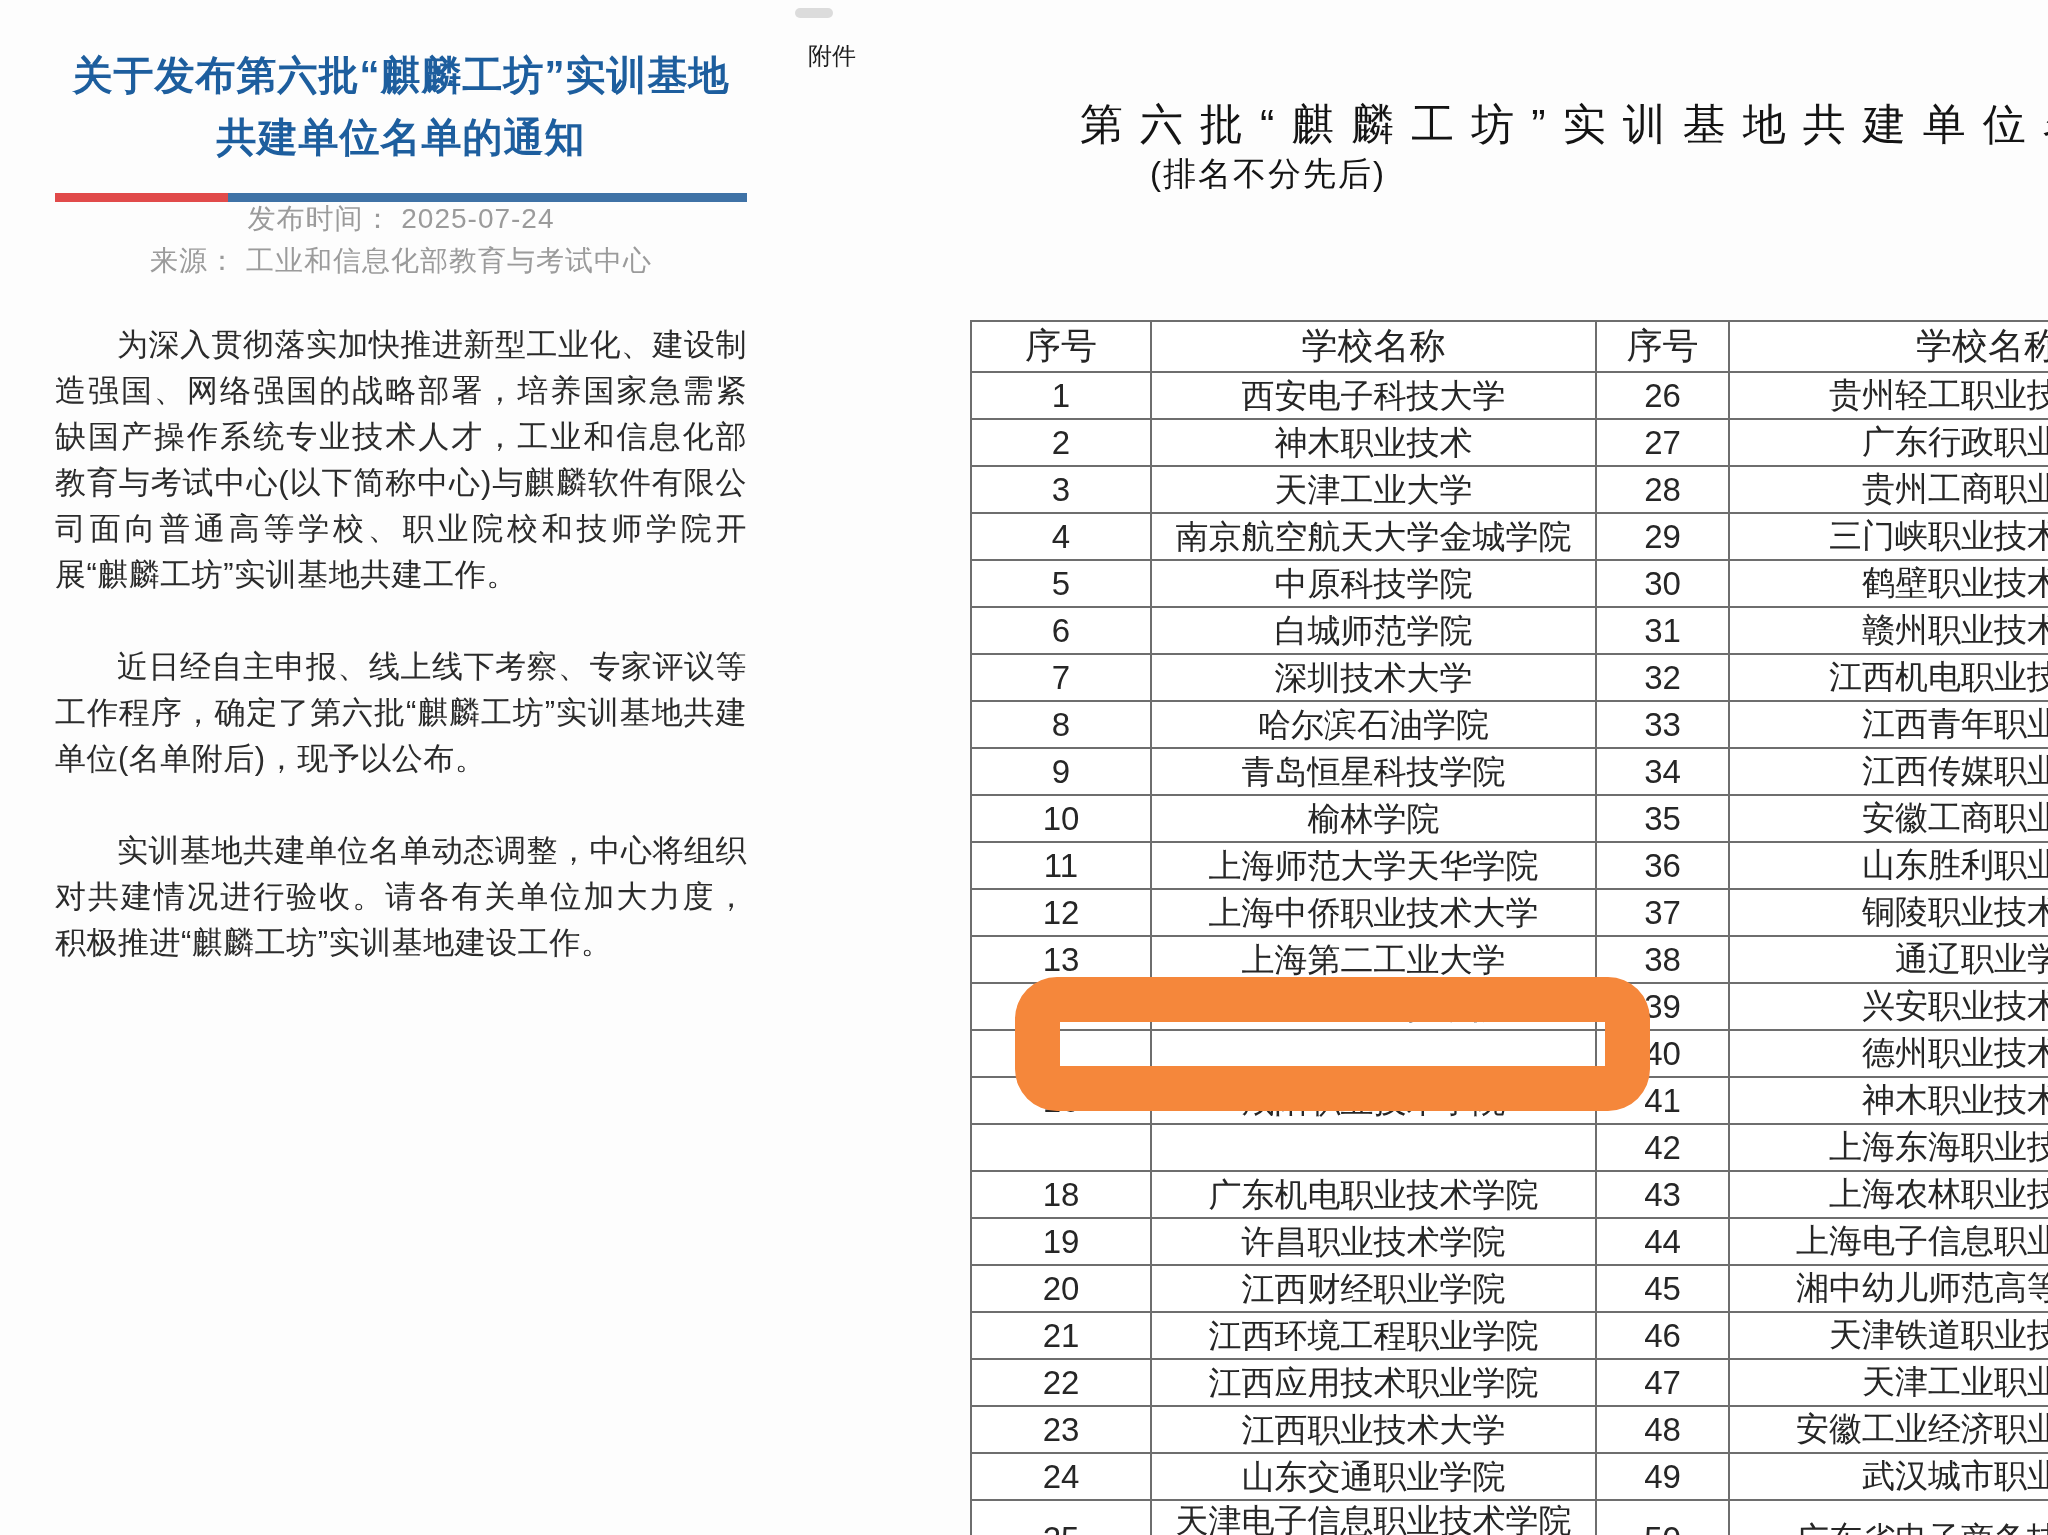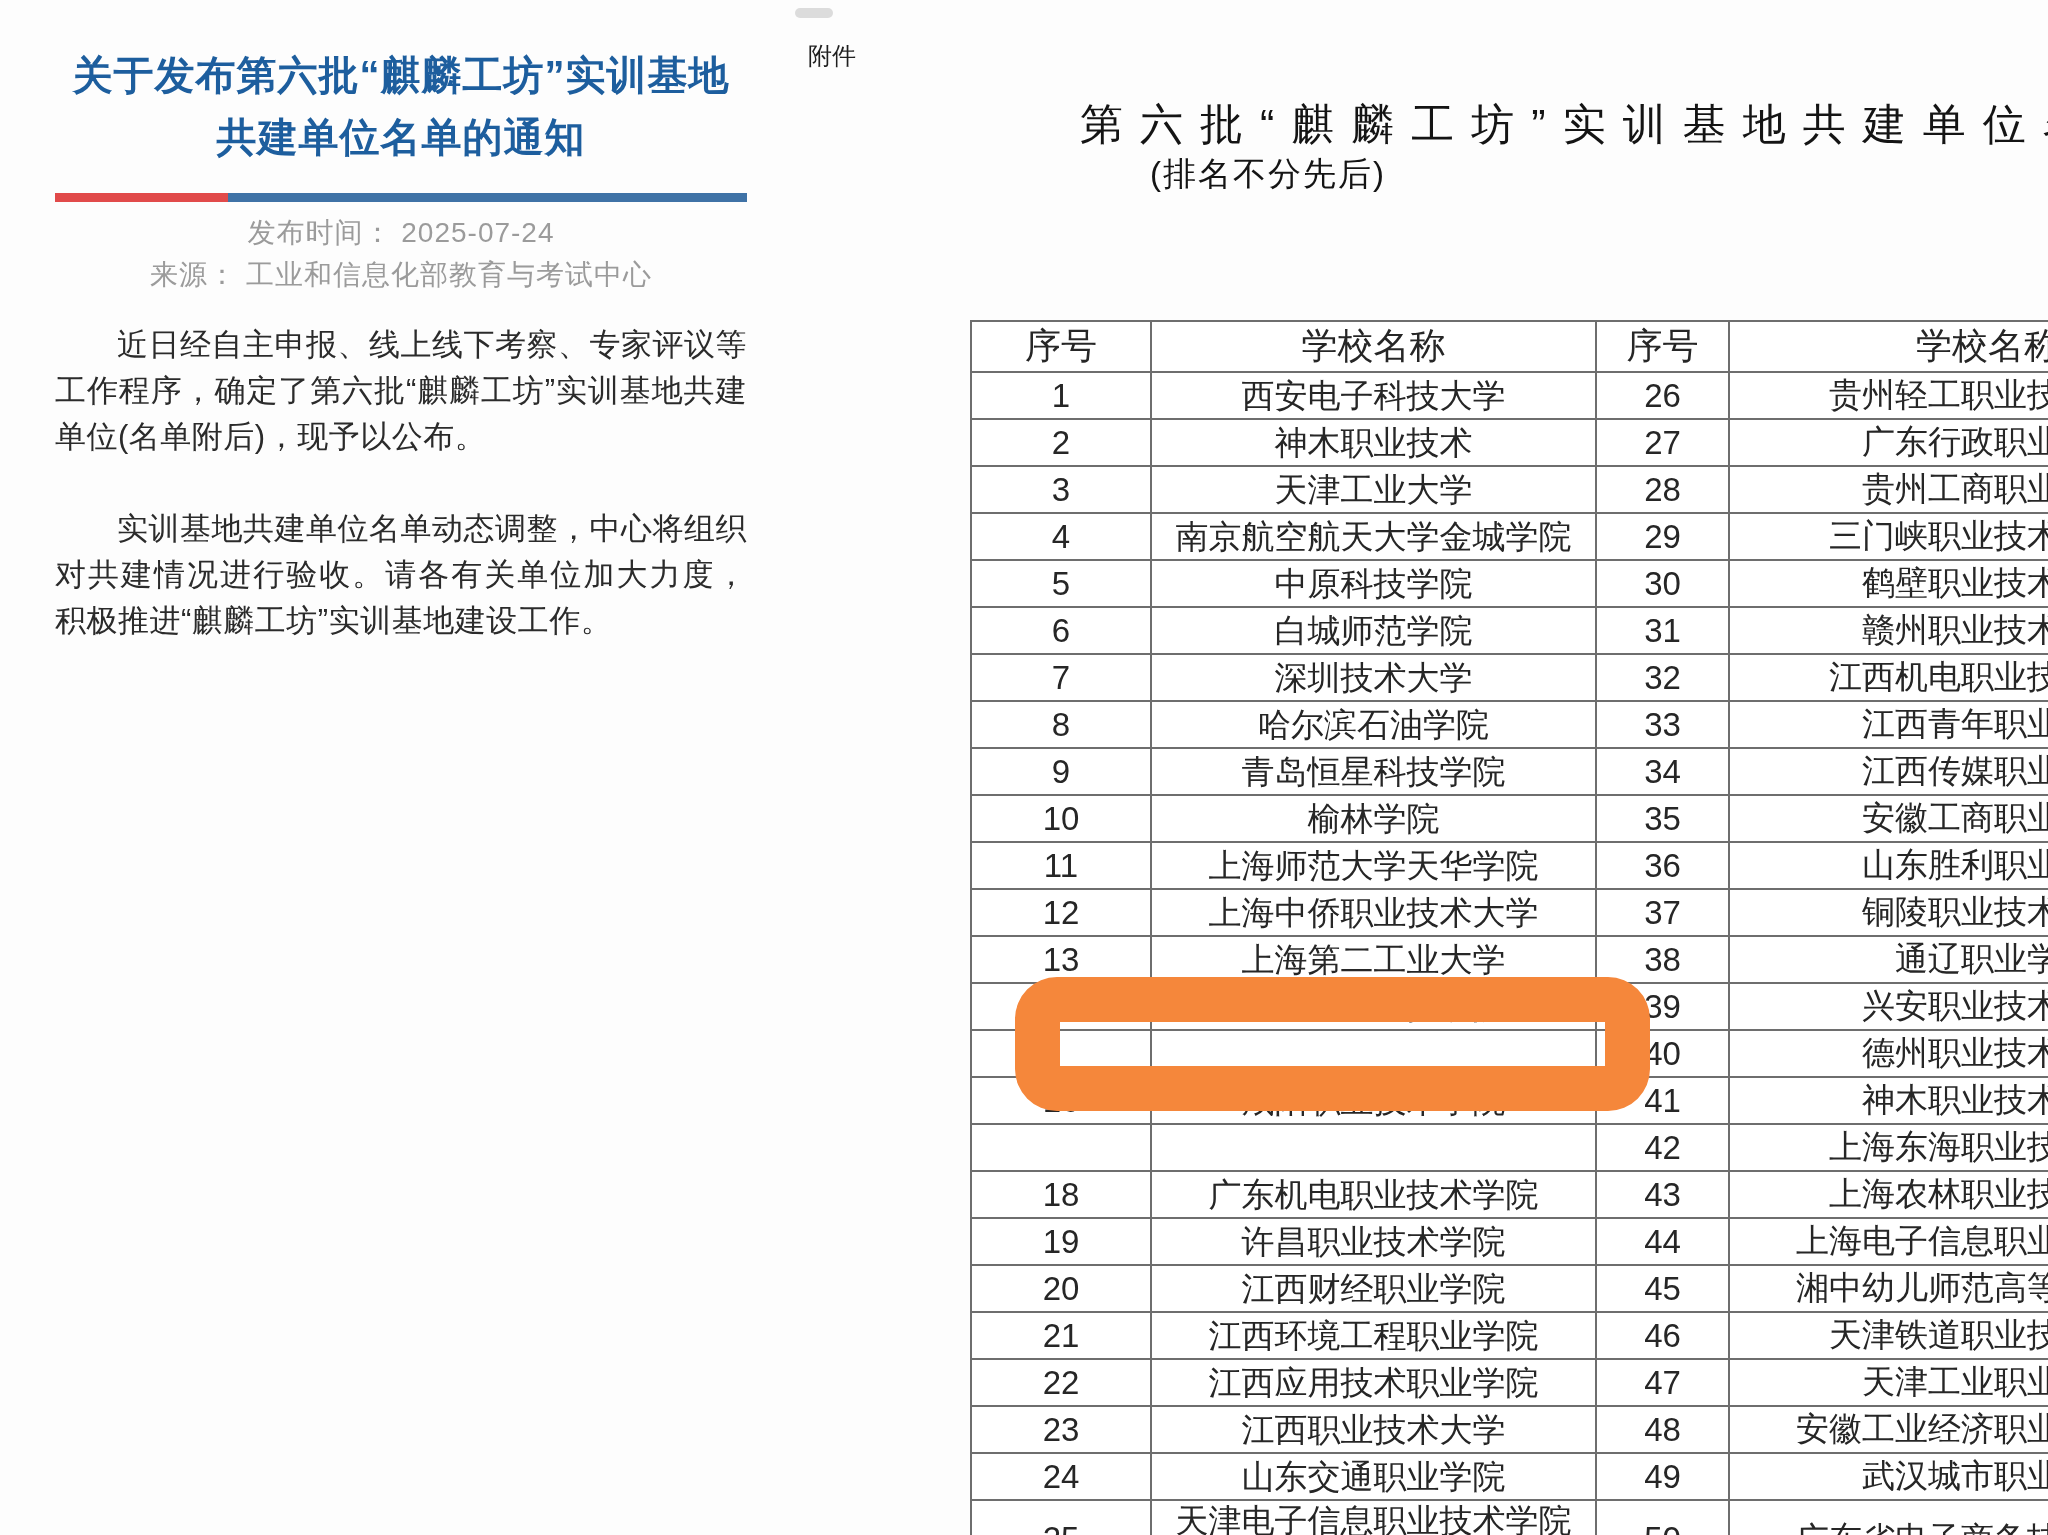--- a/index.html
+++ b/index.html
@@ -16,21 +16,21 @@
   
   .notice-title{
     position:absolute;left:55px;top:44px;width:692px;
     font-size:40px;line-height:62px;font-weight:bold;color:var(--title-blue);
     text-align:center;letter-spacing:1px;
   }
   .divider{position:absolute;left:55px;top:193px;width:692px;height:9px;display:flex;}
   .divider .red{width:173px;height:100%;background:var(--divider-red);}
   .divider .blue{flex:1;height:100%;background:var(--divider-blue);}
   .meta{
-    position:absolute;left:55px;top:212px;width:692px;text-align:center;
+    position:absolute;left:55px;top:198px;width:692px;text-align:center;
     font-size:28px;line-height:42px;color:var(--meta-gray);letter-spacing:1px;
   }
   .notice-body{position:absolute;left:55px;top:322px;width:692px;}
   .notice-body p{
     font-size:31px;line-height:46px;margin-bottom:46px;
     text-indent:2em;text-align:justify;color:var(--body-text);letter-spacing:.5px;
   }
   
   .scroll-mark{position:absolute;left:795px;top:8px;width:38px;height:10px;background:#dcdcdc;border-radius:5px;}
   .attachment-label{position:absolute;left:808px;top:40px;font-size:24px;color:#1f1f1f;}
@@ -73,20 +73,21 @@
   <span class="red"></span>
   <span class="blue"></span>
 </div>
 
 <div class="meta">
   <div>发布时间： 2025-07-24</div>
   <div>来源： 工业和信息化部教育与考试中心</div>
 </div>
 
 <div class="notice-body">
+  <p>为深入贯彻落实加快推进新型工业化、建设制造强国、网络强国的战略部署，培养国家急需紧缺国产操作系统专业技术人才，工业和信息化部教育与考试中心(以下简称中心)与麒麟软件有限公司面向普通高等学校、职业院校和技师学院开展“麒麟工坊”实训基地共建工作。</p>
   <p>近日经自主申报、线上线下考察、专家评议等工作程序，确定了第六批“麒麟工坊”实训基地共建单位(名单附后)，现予以公布。</p>
   <p>实训基地共建单位名单动态调整，中心将组织对共建情况进行验收。请各有关单位加大力度，积极推进“麒麟工坊”实训基地建设工作。</p>
 </div>
 
 <div class="scroll-mark"></div>
 <div class="attachment-label">附件</div>
 <div class="attachment-title">第六批“麒麟工坊”实训基地共建单位名单</div>
 <div class="attachment-subtitle">(排名不分先后)</div>
 
 <div class="table-wrap">

